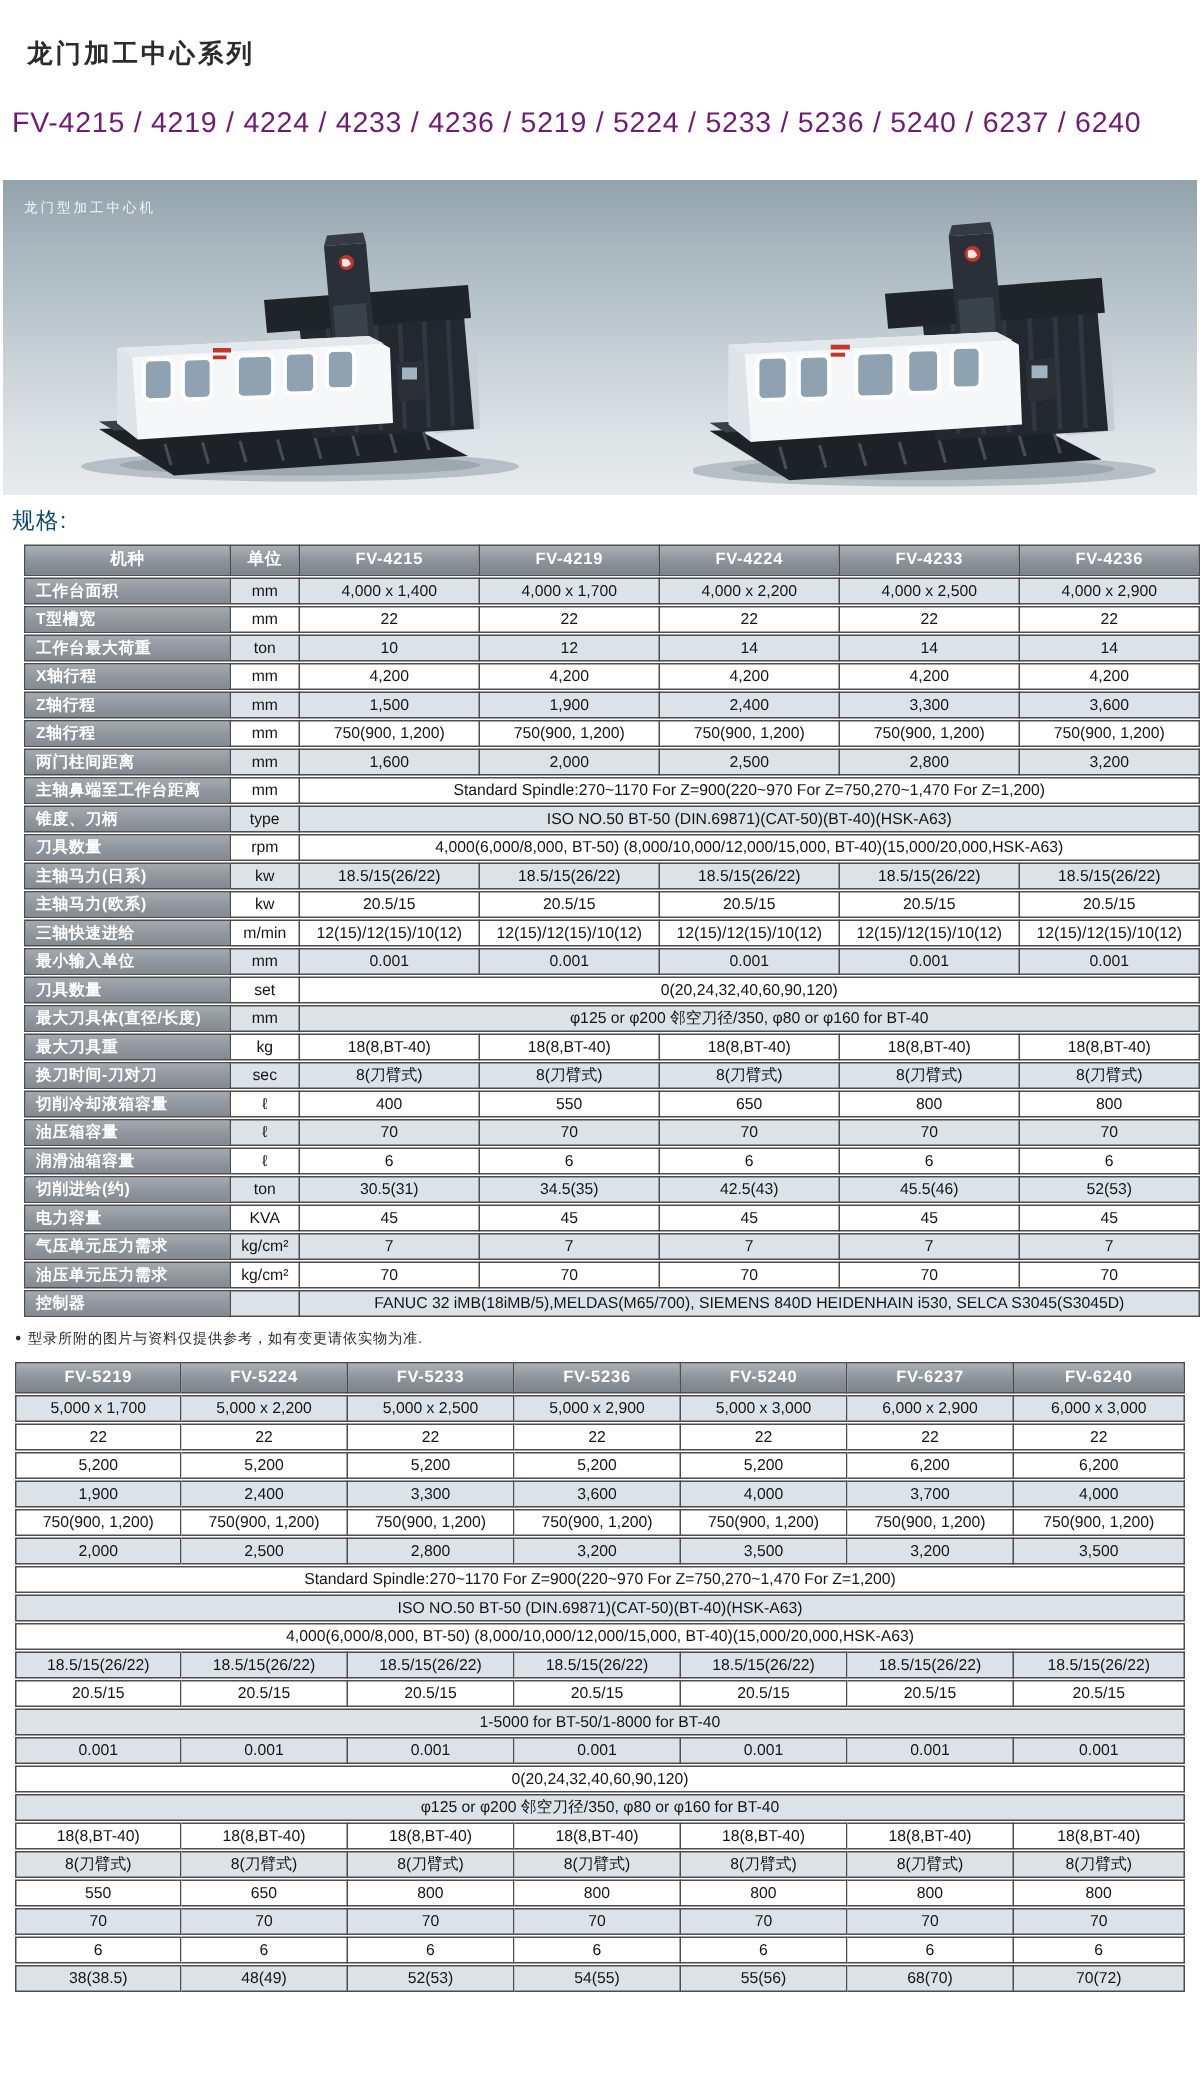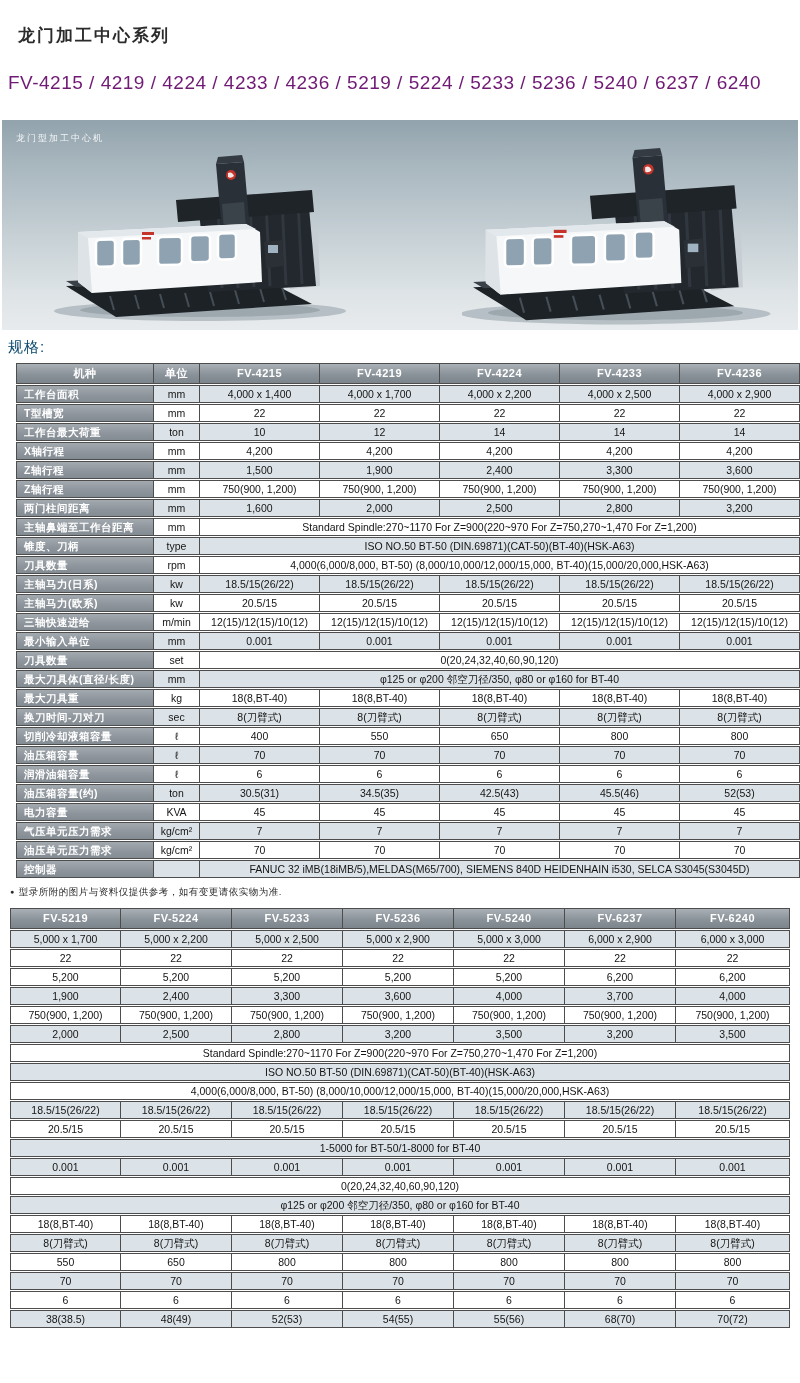--- a/index.html
+++ b/index.html
@@ -301,21 +301,21 @@
         <tr class="plain">
           <td class="rowlabel">润滑油箱容量</td>
           <td>ℓ</td>
           <td>6</td>
           <td>6</td>
           <td>6</td>
           <td>6</td>
           <td>6</td>
         </tr>
         <tr class="shade">
-          <td class="rowlabel">油压箱容量(约)</td>
+          <td class="rowlabel">切削进给(约)</td>
           <td>ton</td>
           <td>30.5(31)</td>
           <td>34.5(35)</td>
           <td>42.5(43)</td>
           <td>45.5(46)</td>
           <td>52(53)</td>
         </tr>
         <tr class="plain">
           <td class="rowlabel">电力容量</td>
           <td>KVA</td>

